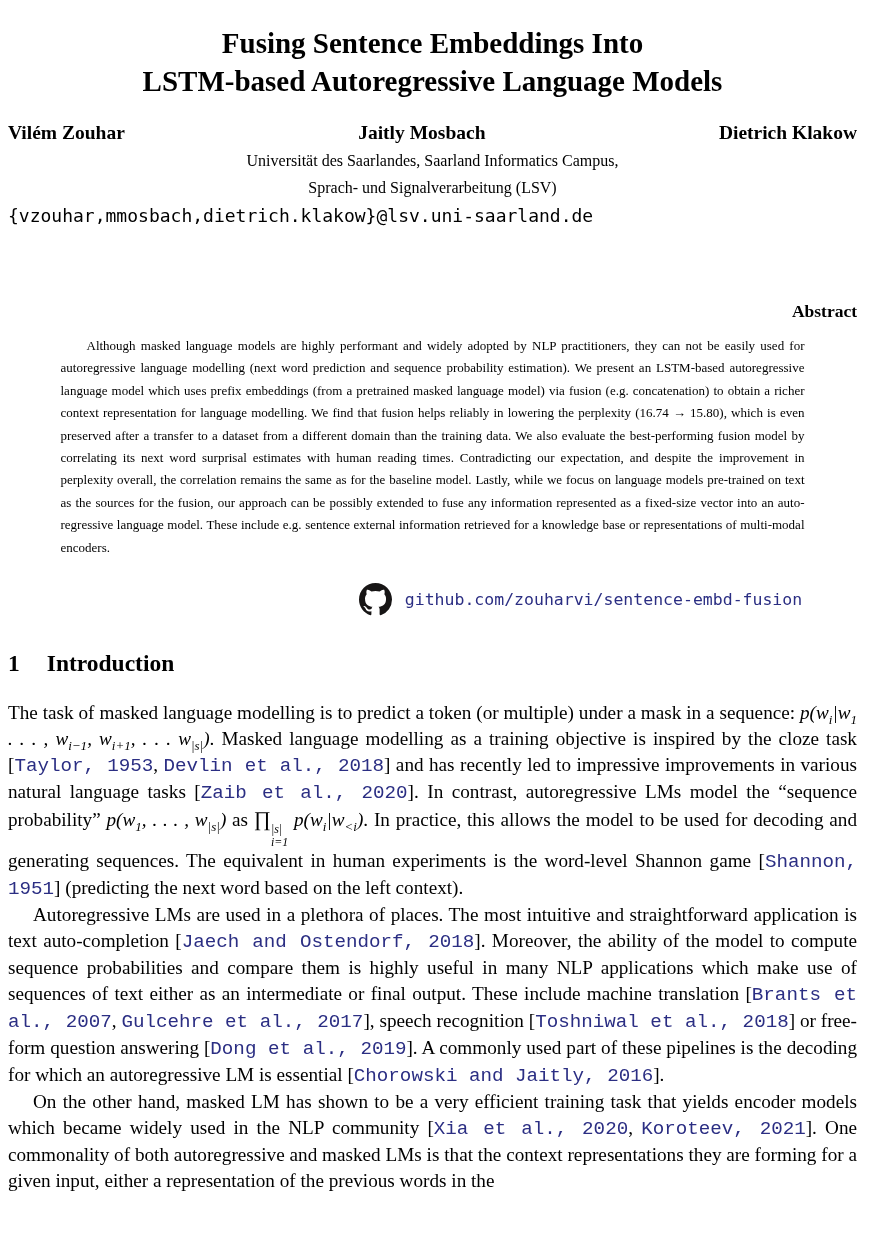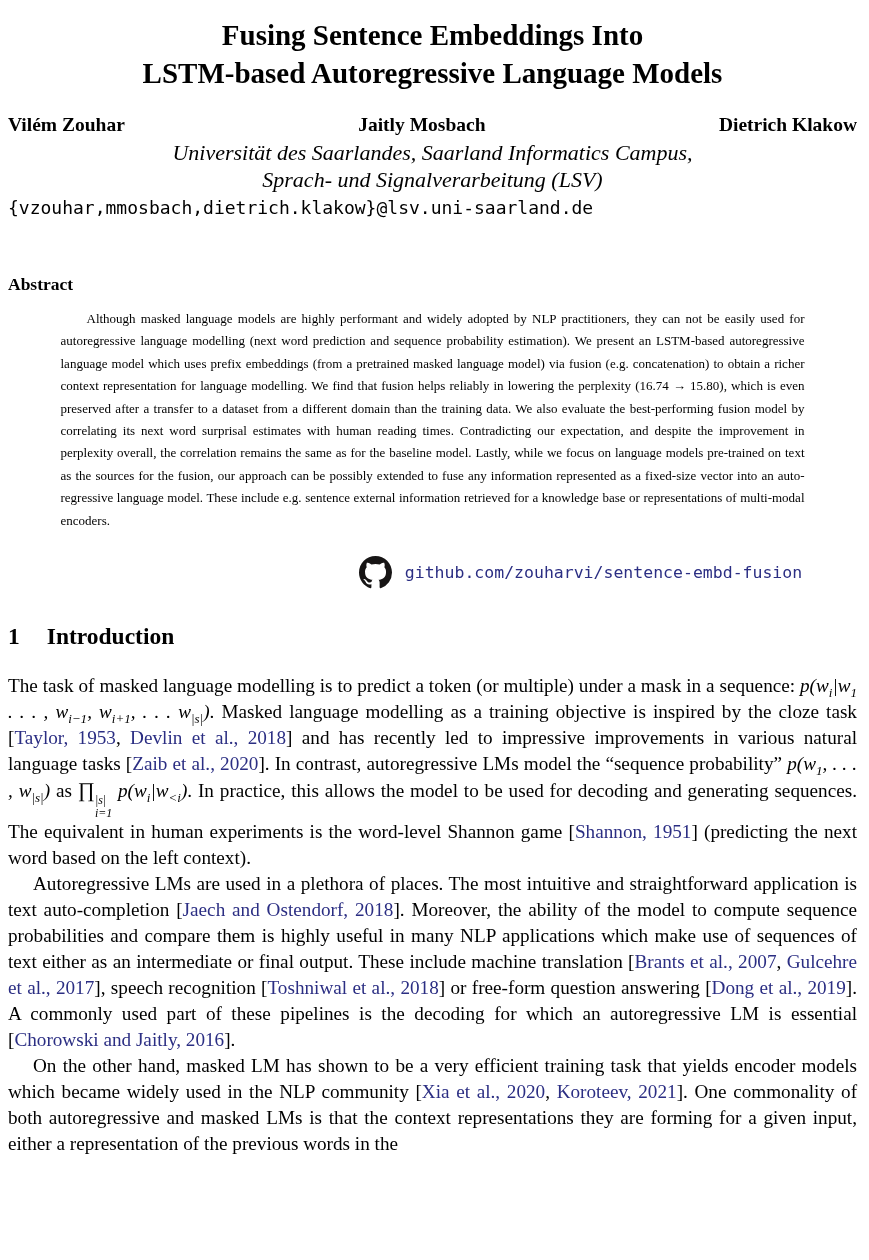--- a/index.html
+++ b/index.html
@@ -2,55 +2,55 @@
 <html lang="en" style="--link: #2b2e83; --ink: #000000; --bg: #ffffff;"><head>
 <meta charset="utf-8">
 <style>
   :root { --link: #2b2e83; --ink: #000000; --bg: #ffffff; }
   * { box-sizing: border-box; }
   html, body { margin: 0; padding: 0; background: #e8e8e8; }
   .page {
     width: 869px; height: 1260px; margin: 0 auto;
     background: var(--bg); color: var(--ink);
     font-family: "Liberation Serif", serif;
-    padding: 16px 12px 0 8px;
+    padding: 24px 12px 0 8px;
     overflow: hidden; position: relative;
   }
   .title { text-align: center; font-weight: bold; font-size: 29px; line-height: 38px; }
   .authors {
     margin-top: 22px; display: flex; justify-content: space-between; gap: 46px;
     font-weight: bold; font-size: 19.5px;
   }
-  .affil { text-align: center; font-size: 22px; line-height: 27px; margin-top: 3px; font-style: italic; }
+  .affil { text-align: center; font-size: 16px; line-height: 27px; margin-top: 3px; }
   .email {
     font-family: "DejaVu Sans Mono", monospace;
     font-size: 18px; margin-top: 4px;
   }
-  .abstract-heading { text-align: left; font-weight: bold; font-size: 17.5px; margin-top: 56px; }
+  .abstract-heading { text-align: right; font-weight: bold; font-size: 17.5px; margin-top: 75px; }
   .abstract-text {
     width: 744px; margin: 13px auto 0; text-align: justify;
     font-size: 13px; line-height: 22.4px; text-indent: 26px;
   }
   .repo-row {
     display: flex; align-items: center; justify-content: center; gap: 13px;
     margin-top: 24px; transform: translateX(148px);
   }
   .repo-row svg { display: block; }
   .repo-link {
     font-family: "DejaVu Sans Mono", monospace; font-size: 16.5px;
     color: var(--link); text-decoration: none; cursor: pointer;
   }
   .section-heading { font-weight: bold; font-size: 23.5px; margin-top: 34px; }
   .sec-num { margin-right: 27px; }
   .body-para {
     text-align: justify; font-size: 19.2px; line-height: 26px; margin: 0;
   }
   .first-para { margin-top: 23px; }
   .indent { text-indent: 25px; }
-  .cite { color: var(--link); cursor: pointer; }
+  .cite { color: var(--link); cursor: pointer; font-family: Liberation Mono, monospace; }
   .math { font-style: italic; }
   .math sub, .math sup { font-size: 0.68em; line-height: 0; }
   .prod { white-space: nowrap; }
   .prod-glyph { font-style: normal; font-size: 1.08em; }
   .prod-limits {
     display: inline-flex; flex-direction: column; vertical-align: -7px;
     font-size: 0.62em; line-height: 1.05; font-style: italic;
   }
 </style>
 </head>

